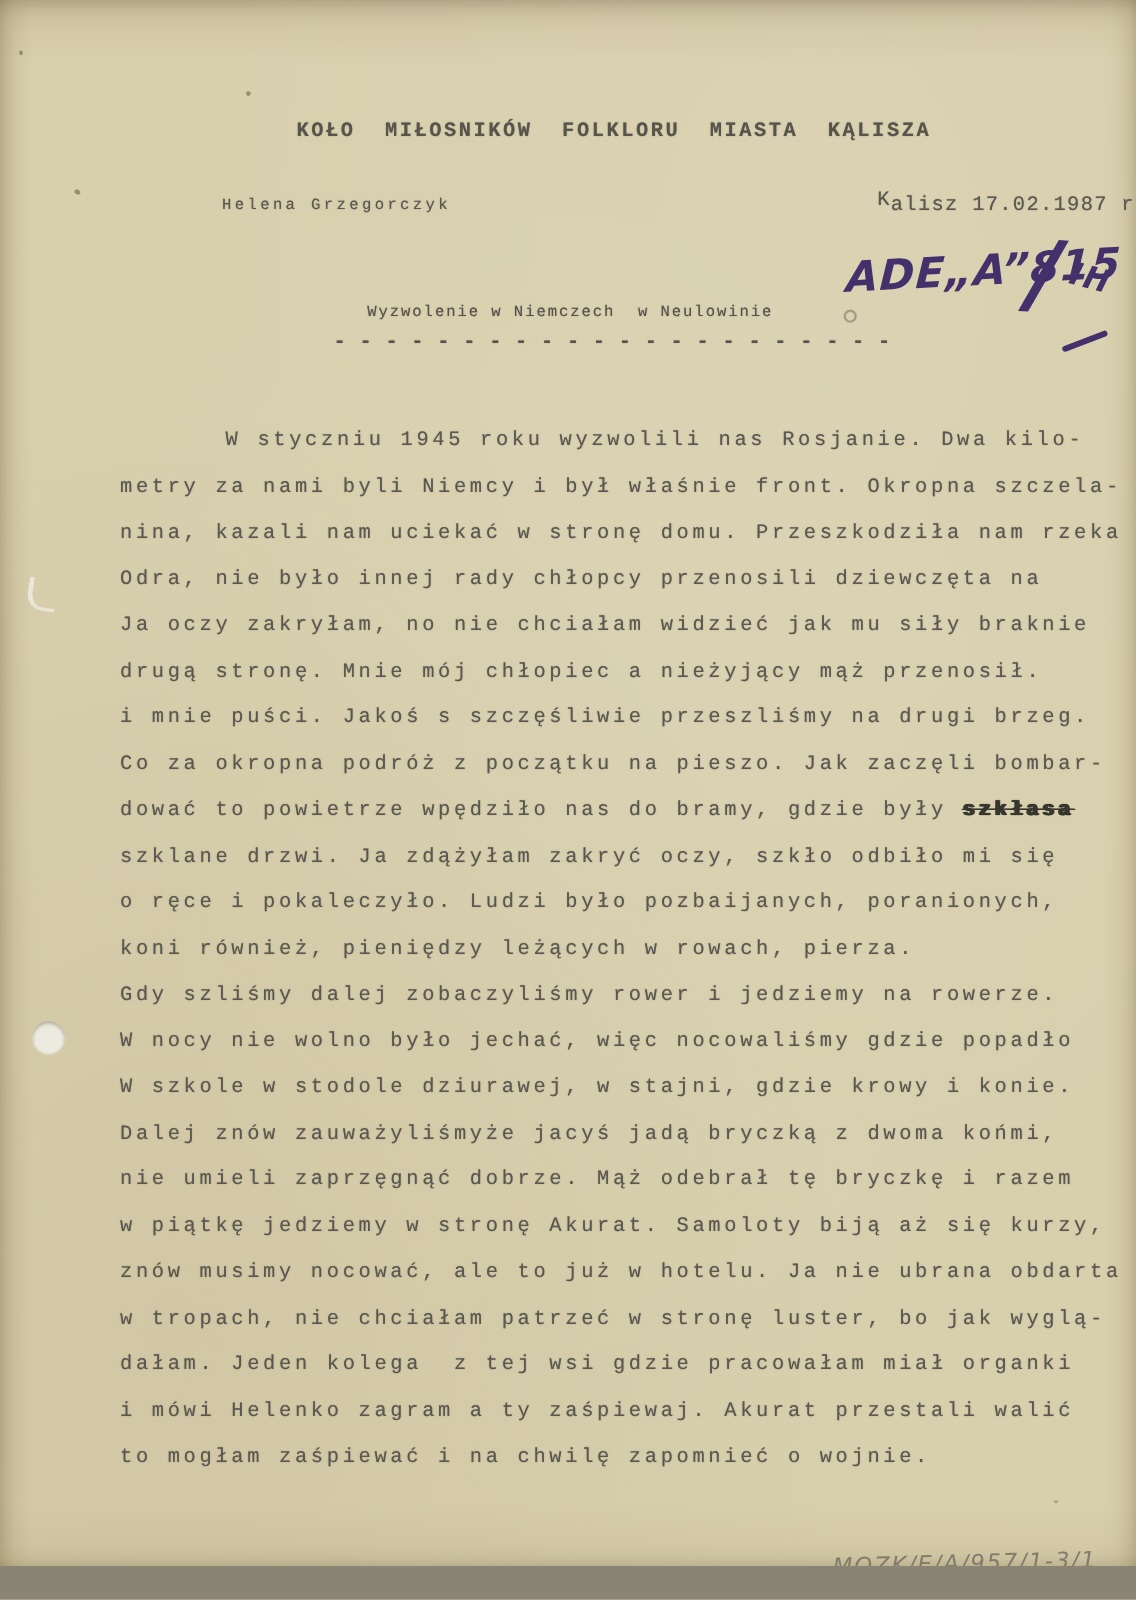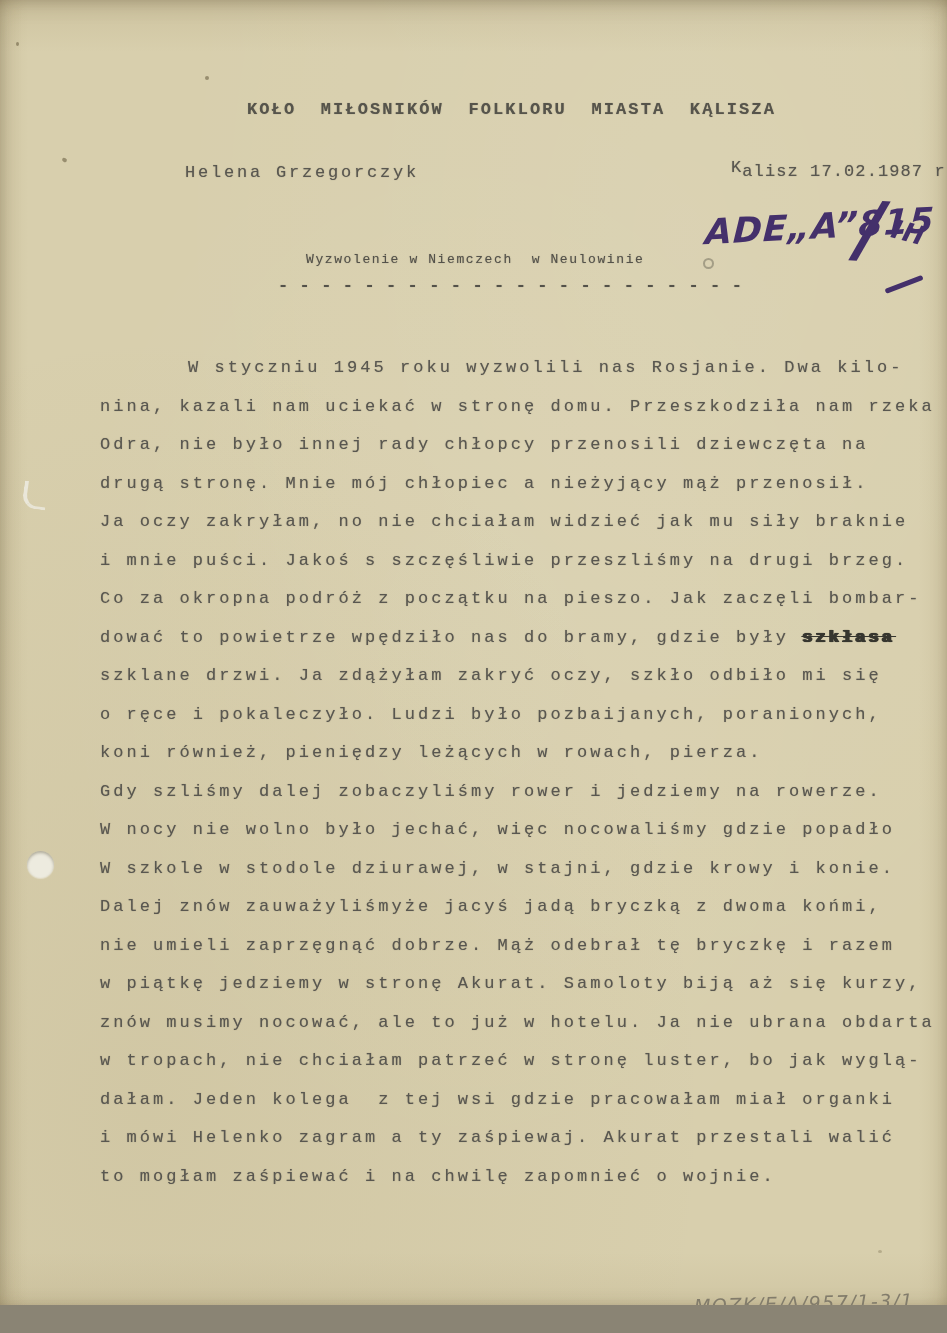--- a/index.html
+++ b/index.html
@@ -24,21 +24,21 @@
     color:#595750;
   }
   .tw{white-space:pre; text-shadow:0 0 1px rgba(85,82,72,0.55);}
   .org-header{
     position:absolute; left:247px; top:100px;
     font-size:17px; font-weight:bold; letter-spacing:2.1px;
     color:#56544b;
   }
   .author{
     position:absolute; left:185px; top:163px;
-    font-size:17px; letter-spacing:2.8px;
+    font-size:13px; letter-spacing:2.8px;
   }
   .dateline{
     position:absolute; left:711px; top:162px;
     font-size:17px; letter-spacing:1.1px;margin-left:20px;
   }
   .dateline .sup{position:relative; top:-4px;}
   .title{
     position:absolute; left:306px; top:252px;
     font-size:13px; font-weight:normal; letter-spacing:1.6px;
     color:#54524a;
@@ -106,24 +106,25 @@
     <span class="ann-slash">/</span>
     <span class="ann-roman">III</span>
     <div class="ann-underline"></div>
   </div>
 
   <div class="title tw">Wyzwolenie w Niemczech  w Neulowinie</div>
   <div class="title-underline tw">- - - - - - - - - - - - - - - - - - - - - -</div>
 
   <div class="body-text" id="body-lines">
       <div class="line indent"><span>W styczniu 1945 roku wyzwolili nas Rosjanie. Dwa kilo-</span></div>
+      <div class="line"><span>metry za nami byli Niemcy i był właśnie front. Okropna szczela-</span></div>
       <div class="line"><span>nina, kazali nam uciekać w stronę domu. Przeszkodziła nam rzeka</span></div>
       <div class="line"><span>Odra, nie było innej rady chłopcy przenosili dziewczęta na</span></div>
+      <div class="line"><span>Ja oczy zakryłam, no nie chciałam widzieć jak mu siły braknie</span></div>
       <div class="line"><span>drugą stronę. Mnie mój chłopiec a nieżyjący mąż przenosił.</span></div>
-      <div class="line"><span>Ja oczy zakryłam, no nie chciałam widzieć jak mu siły braknie</span></div>
       <div class="line"><span>i mnie puści. Jakoś s szczęśliwie przeszliśmy na drugi brzeg.</span></div>
       <div class="line"><span>Co za okropna podróż z początku na pieszo. Jak zaczęli bombar-</span></div>
       <div class="line"><span>dować to powietrze wpędziło nas do bramy, gdzie były </span><span class="struck">szkłasa</span></div>
       <div class="line"><span>szklane drzwi. Ja zdążyłam zakryć oczy, szkło odbiło mi się</span></div>
       <div class="line"><span>o ręce i pokaleczyło. Ludzi było pozbaijanych, poranionych,</span></div>
       <div class="line"><span>koni również, pieniędzy leżących w rowach, pierza.</span></div>
       <div class="line"><span>Gdy szliśmy dalej zobaczyliśmy rower i jedziemy na rowerze.</span></div>
       <div class="line"><span>W nocy nie wolno było jechać, więc nocowaliśmy gdzie popadło</span></div>
       <div class="line"><span>W szkole w stodole dziurawej, w stajni, gdzie krowy i konie.</span></div>
       <div class="line"><span>Dalej znów zauważyliśmyże jacyś jadą bryczką z dwoma końmi,</span></div>

